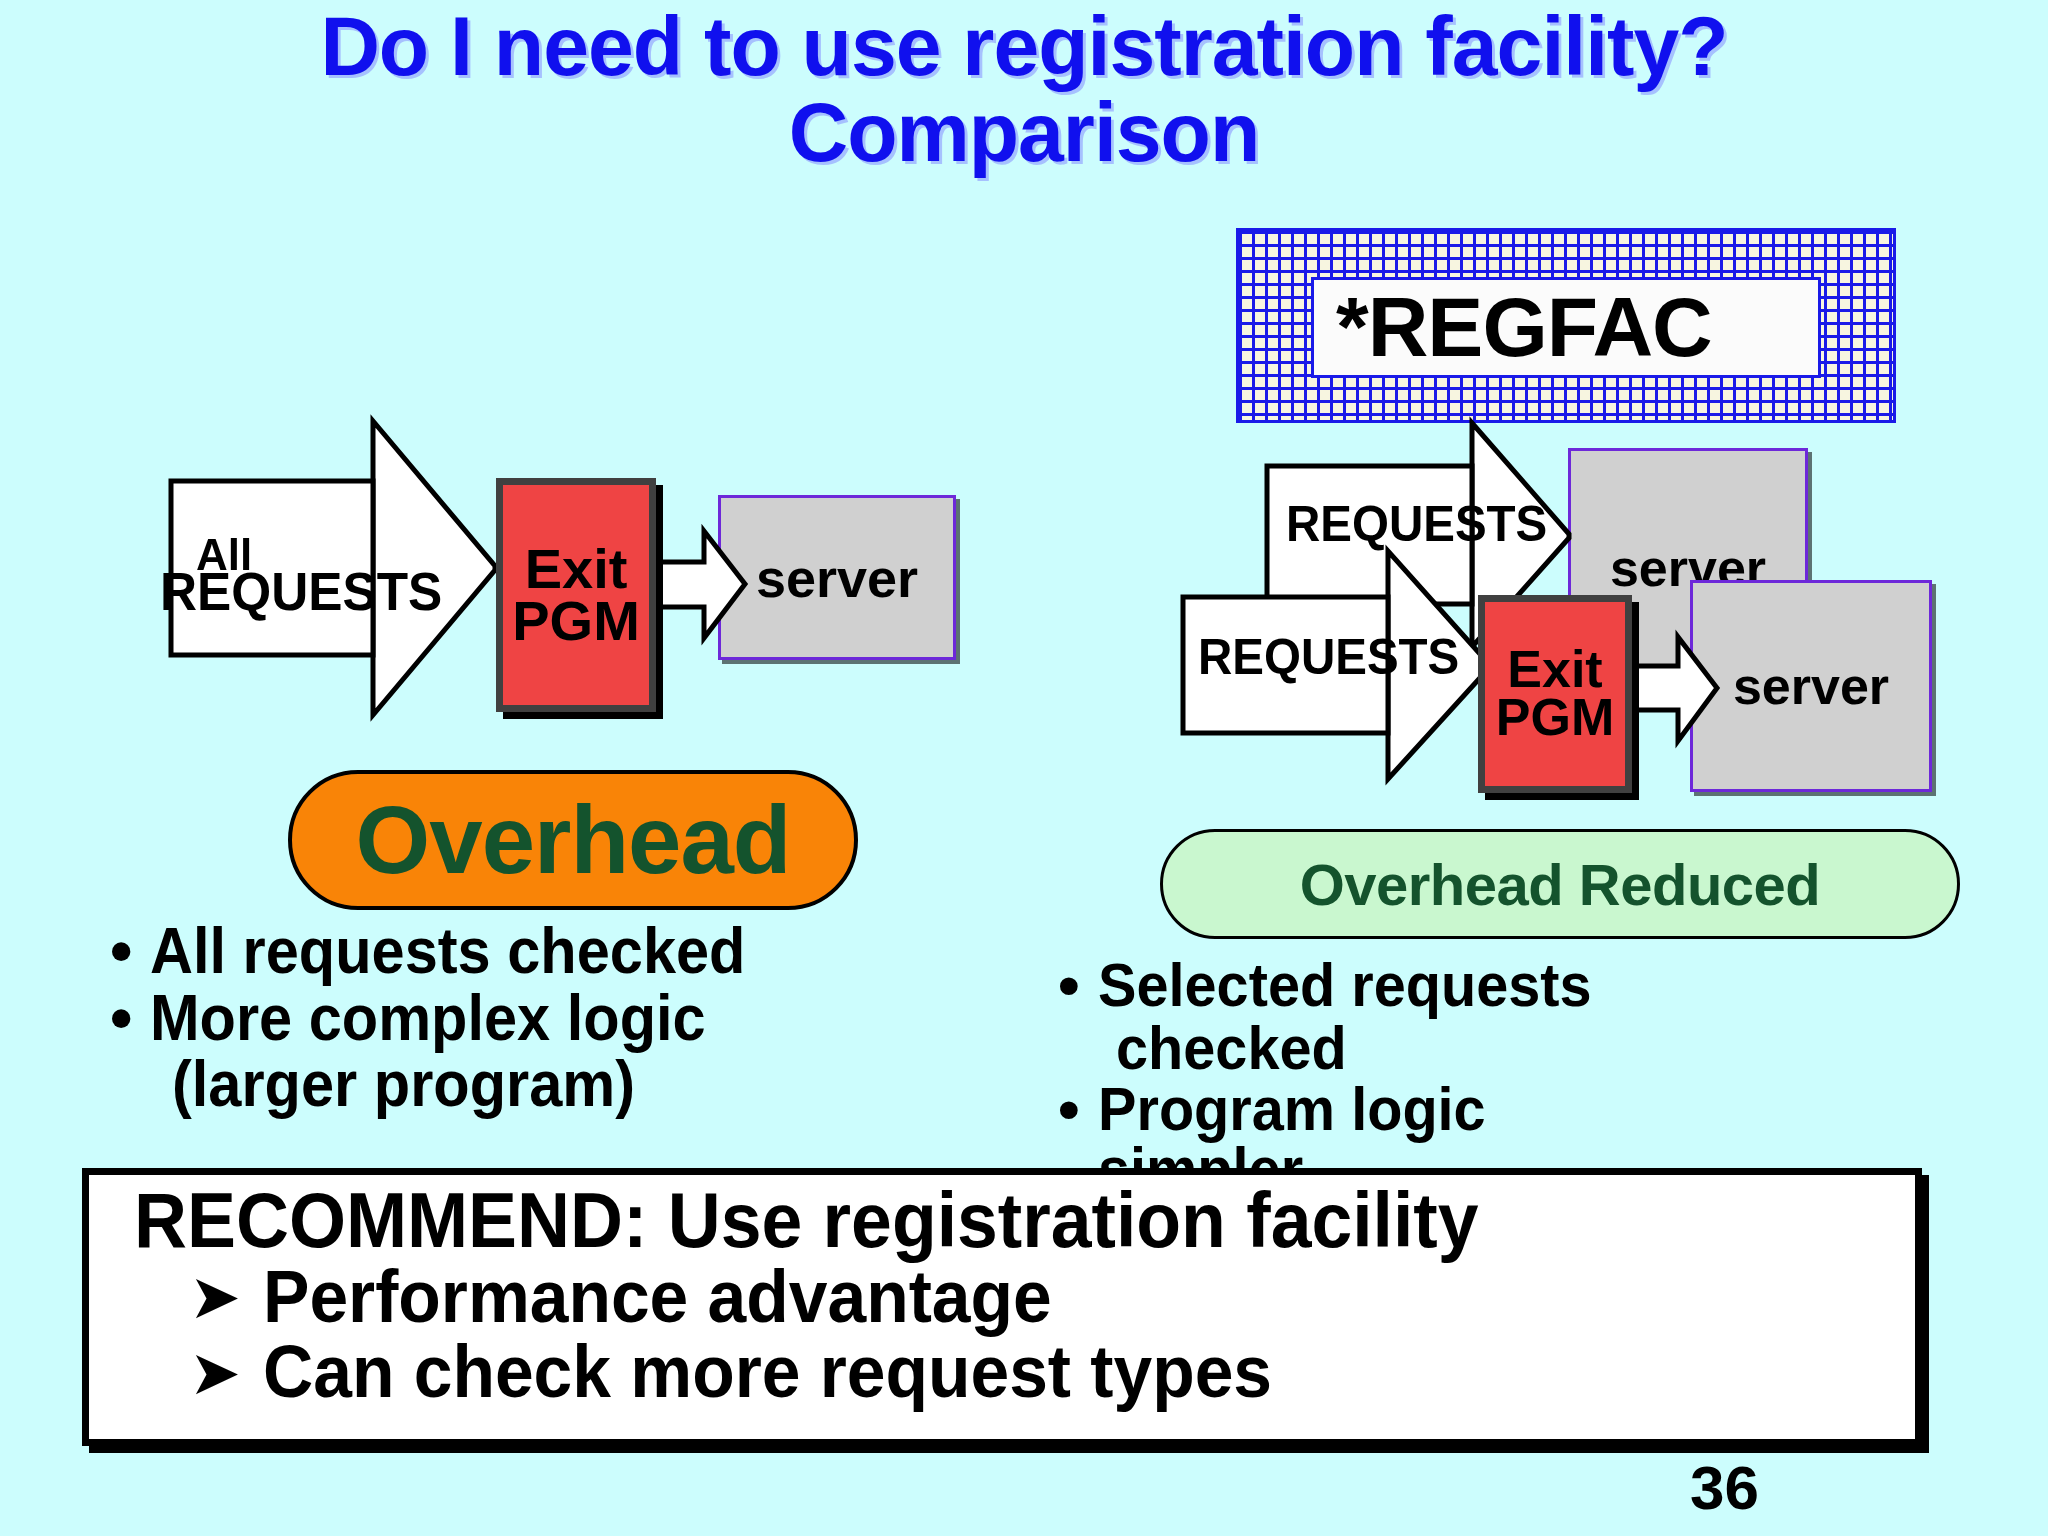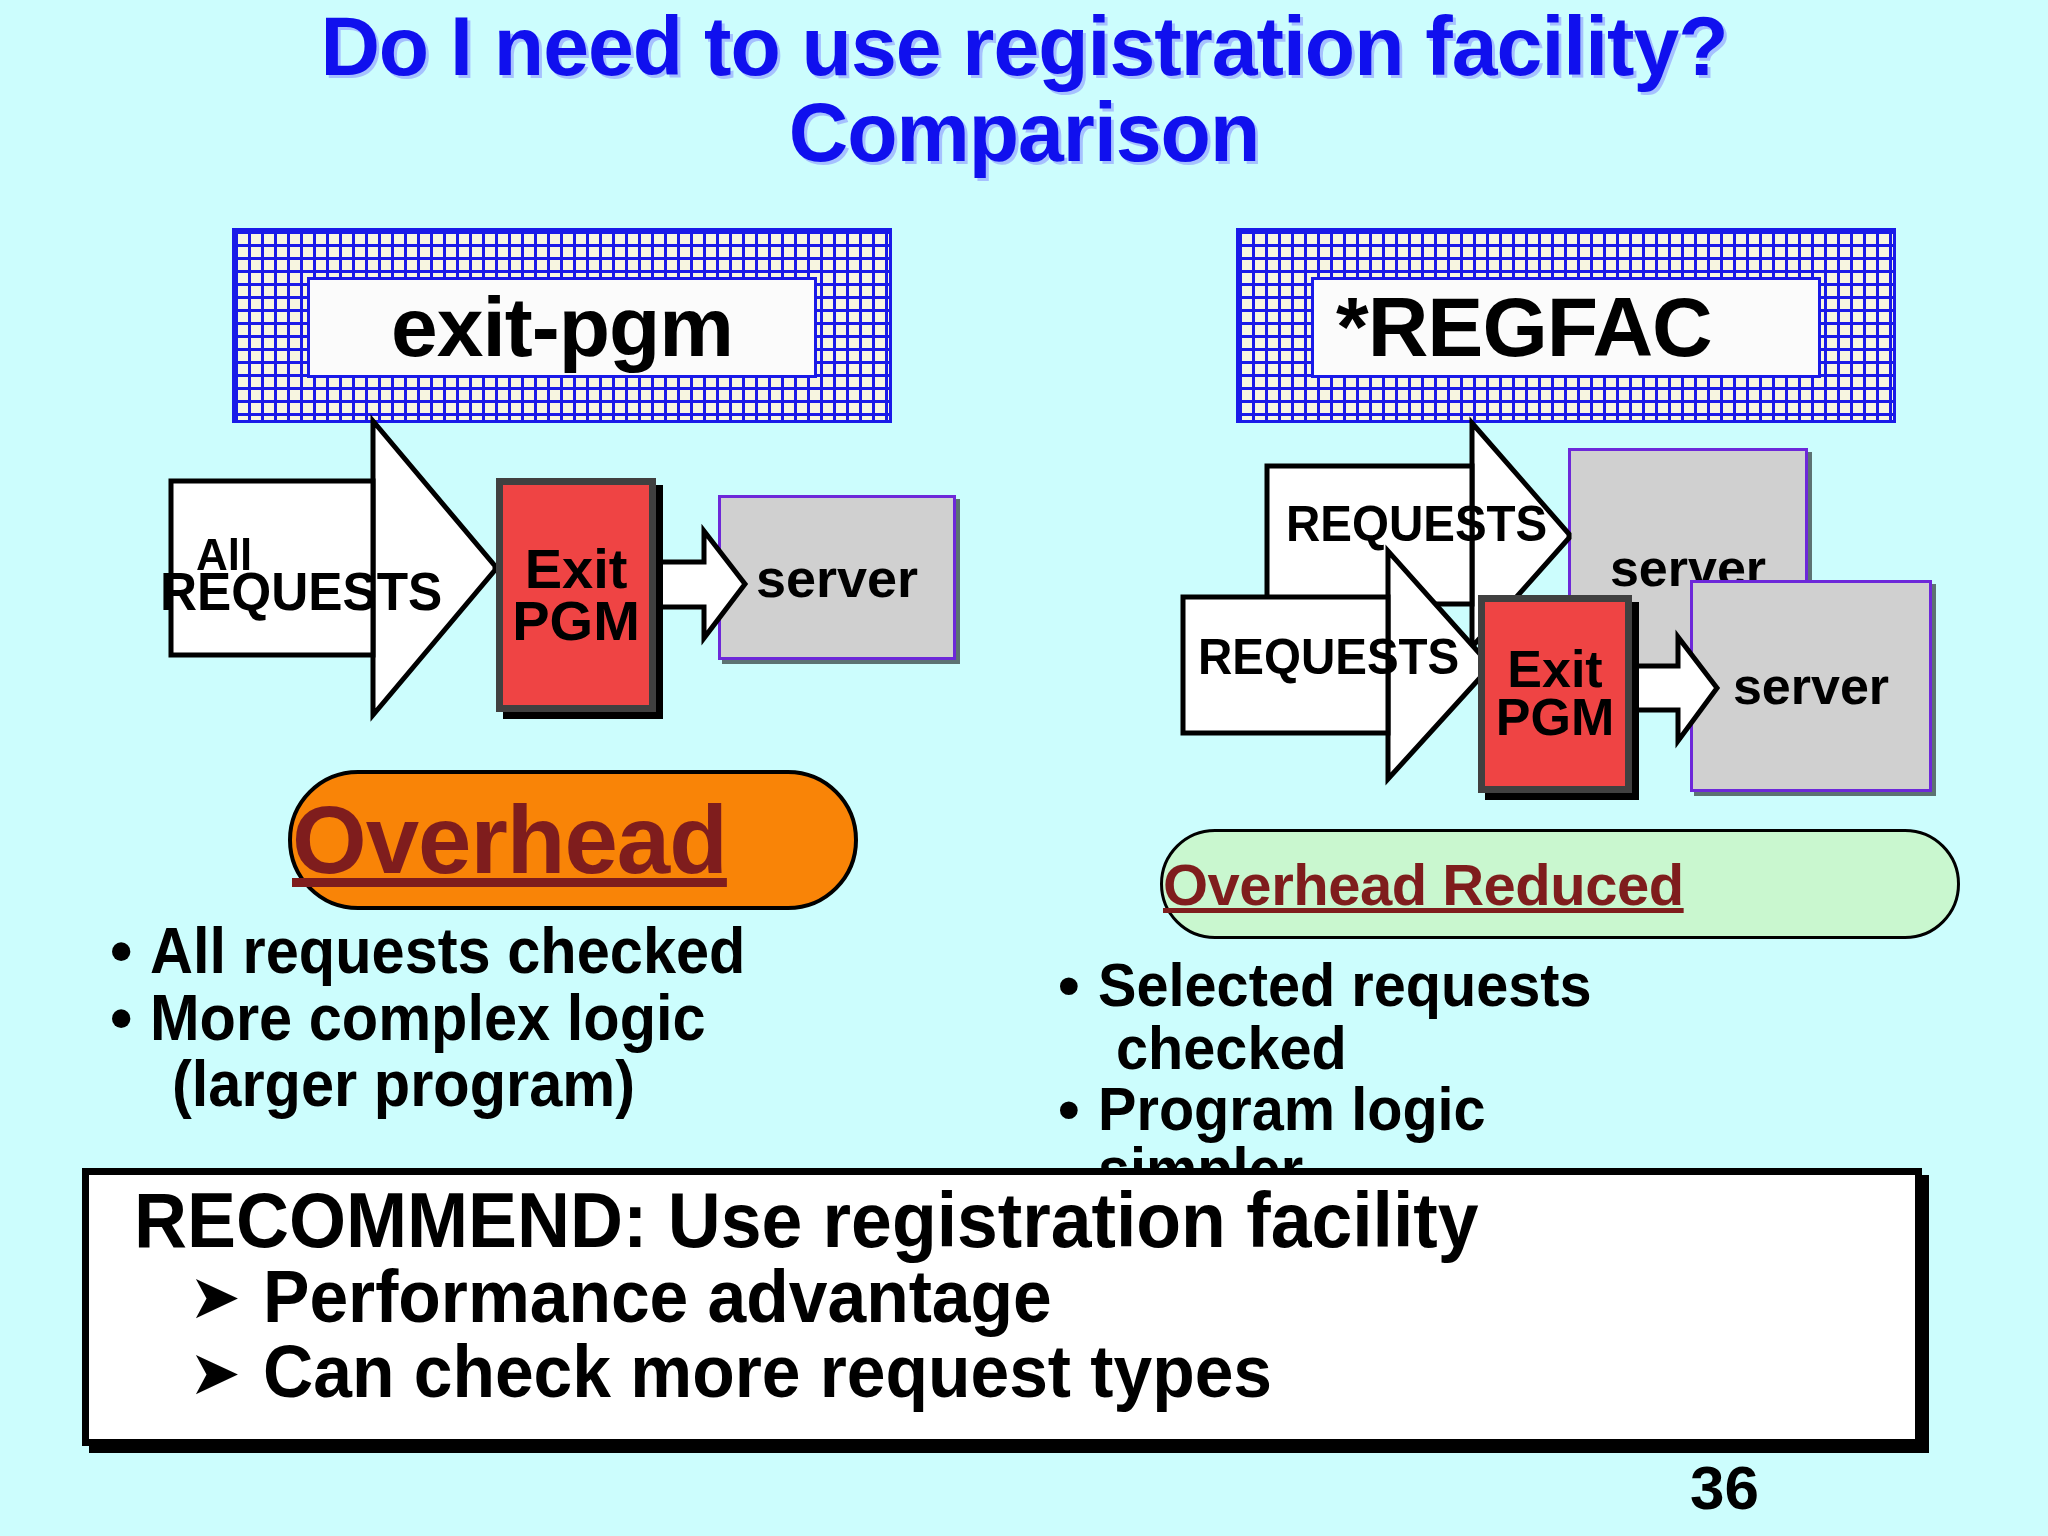--- a/index.html
+++ b/index.html
@@ -71,22 +71,22 @@
   .arrowsvg path{fill:#ffffff;stroke:#000;stroke-width:5;}
   .arrowlbl{
     position:absolute;z-index:5;color:#000;font-weight:bold;
     white-space:nowrap;pointer-events:none;
   }
 
   .smallarrow path{fill:#ffffff;stroke:#000;stroke-width:5;}
 
   
   .pill{
-    position:absolute;display:flex;align-items:center;
-    color:#7f1d1d;font-weight:bold;box-sizing:border-box;text-decoration:underline;
+    position:absolute;display:flex;align-items:center;justify-content:center;
+    color:#14532d;font-weight:bold;box-sizing:border-box;
   }
   #pill-overhead{
     left:288px;top:770px;width:570px;height:140px;
     background:#f98407;border:4px solid #000;border-radius:72px;
     font-size:96px;letter-spacing:-1px;
   }
   #pill-reduced{
     left:1160px;top:808px;width:800px;height:110px;
     background:#c9f7cf;border:3px solid #000;border-radius:58px;
     font-size:58px;letter-spacing:-.5px;margin-top:21px;
@@ -134,23 +134,20 @@
 </head>
 <body>
 
 <div class="slide">
 
   <div class="title">
     <span>Do I need to use registration facility?</span>
     <span class="l2">Comparison</span>
   </div>
 
-  <div class="gridbox" id="box-exitpgm">
-    <div class="inner">exit-pgm</div>
-  </div>
 
   <div class="gridbox" id="box-regfac">
     <div class="inner">*REGFAC</div>
   </div>
 
   <svg class="arrowsvg" style="left:168px;top:418px;width:330px;height:300px;" viewBox="0 0 330 300">
     <path d="M3,152 L205,152 L205,3 L327,148 L327,152 L205,297 L205,152 L3,152 Z"></path>
   </svg>
   <svg class="arrowsvg" style="left:168px;top:478px;width:330px;height:180px;" viewBox="0 0 330 180">
     <path d="M3,3 L205,3 L205,177 L3,177 Z"></path>

